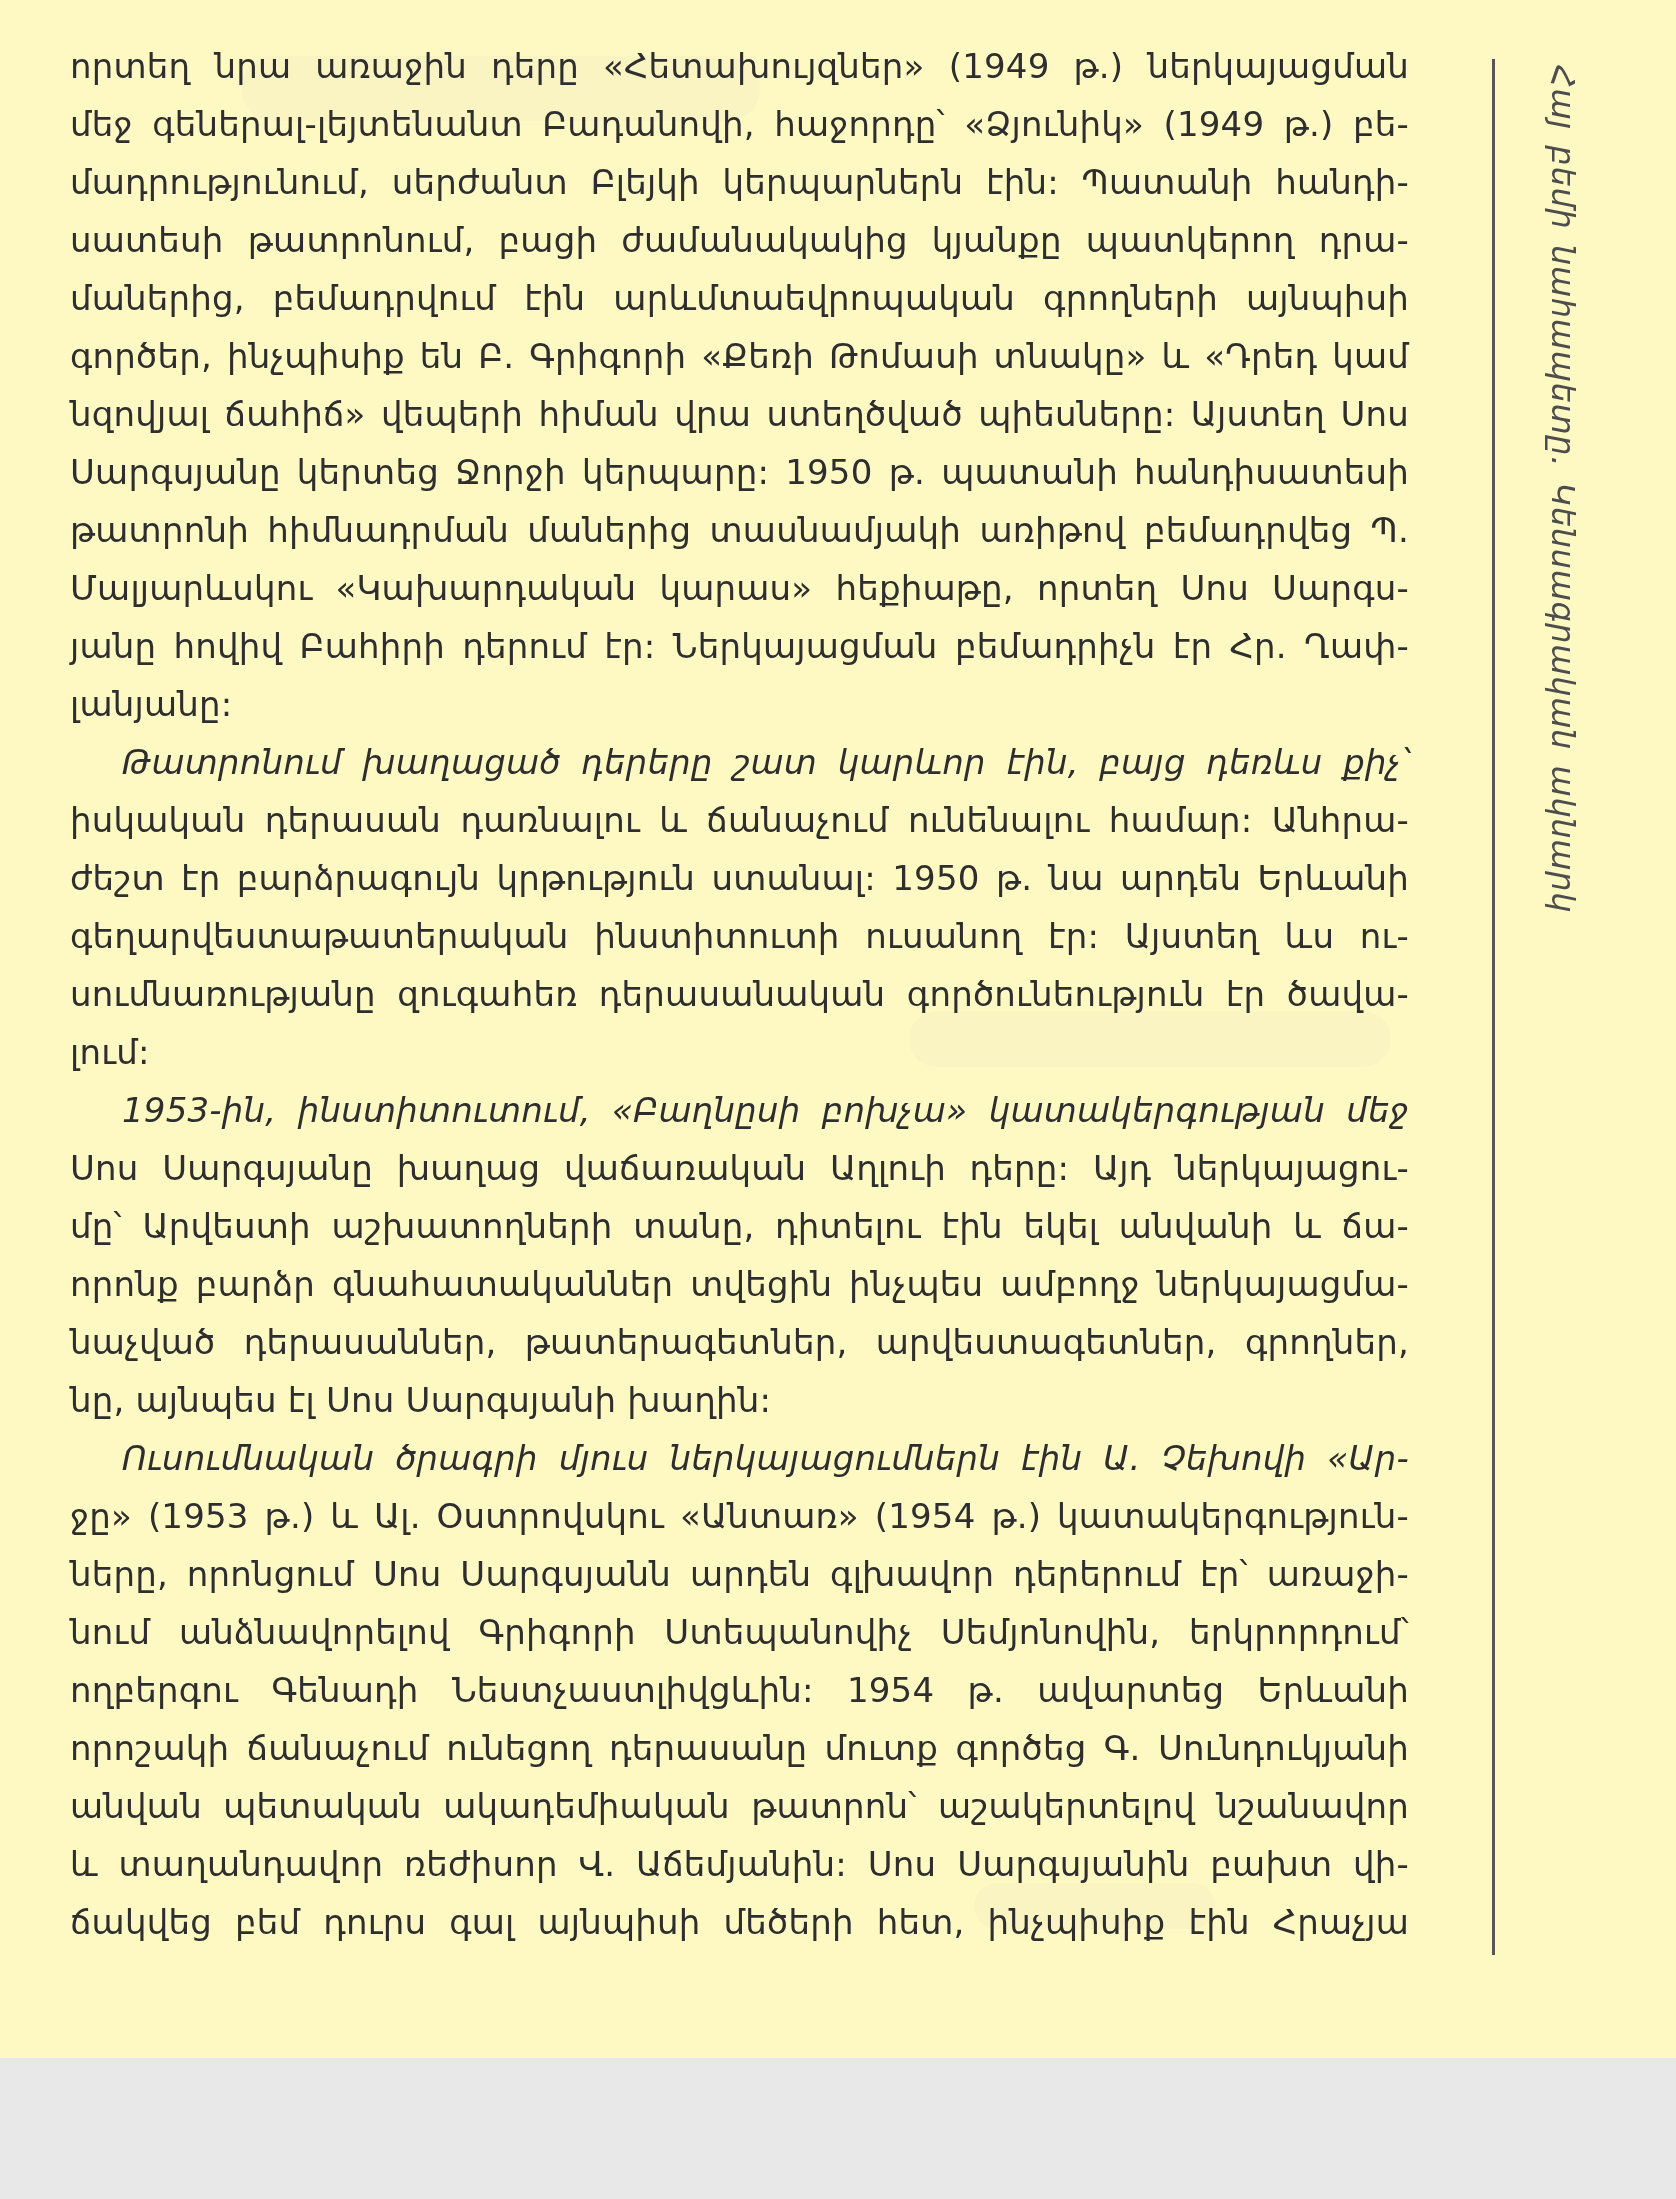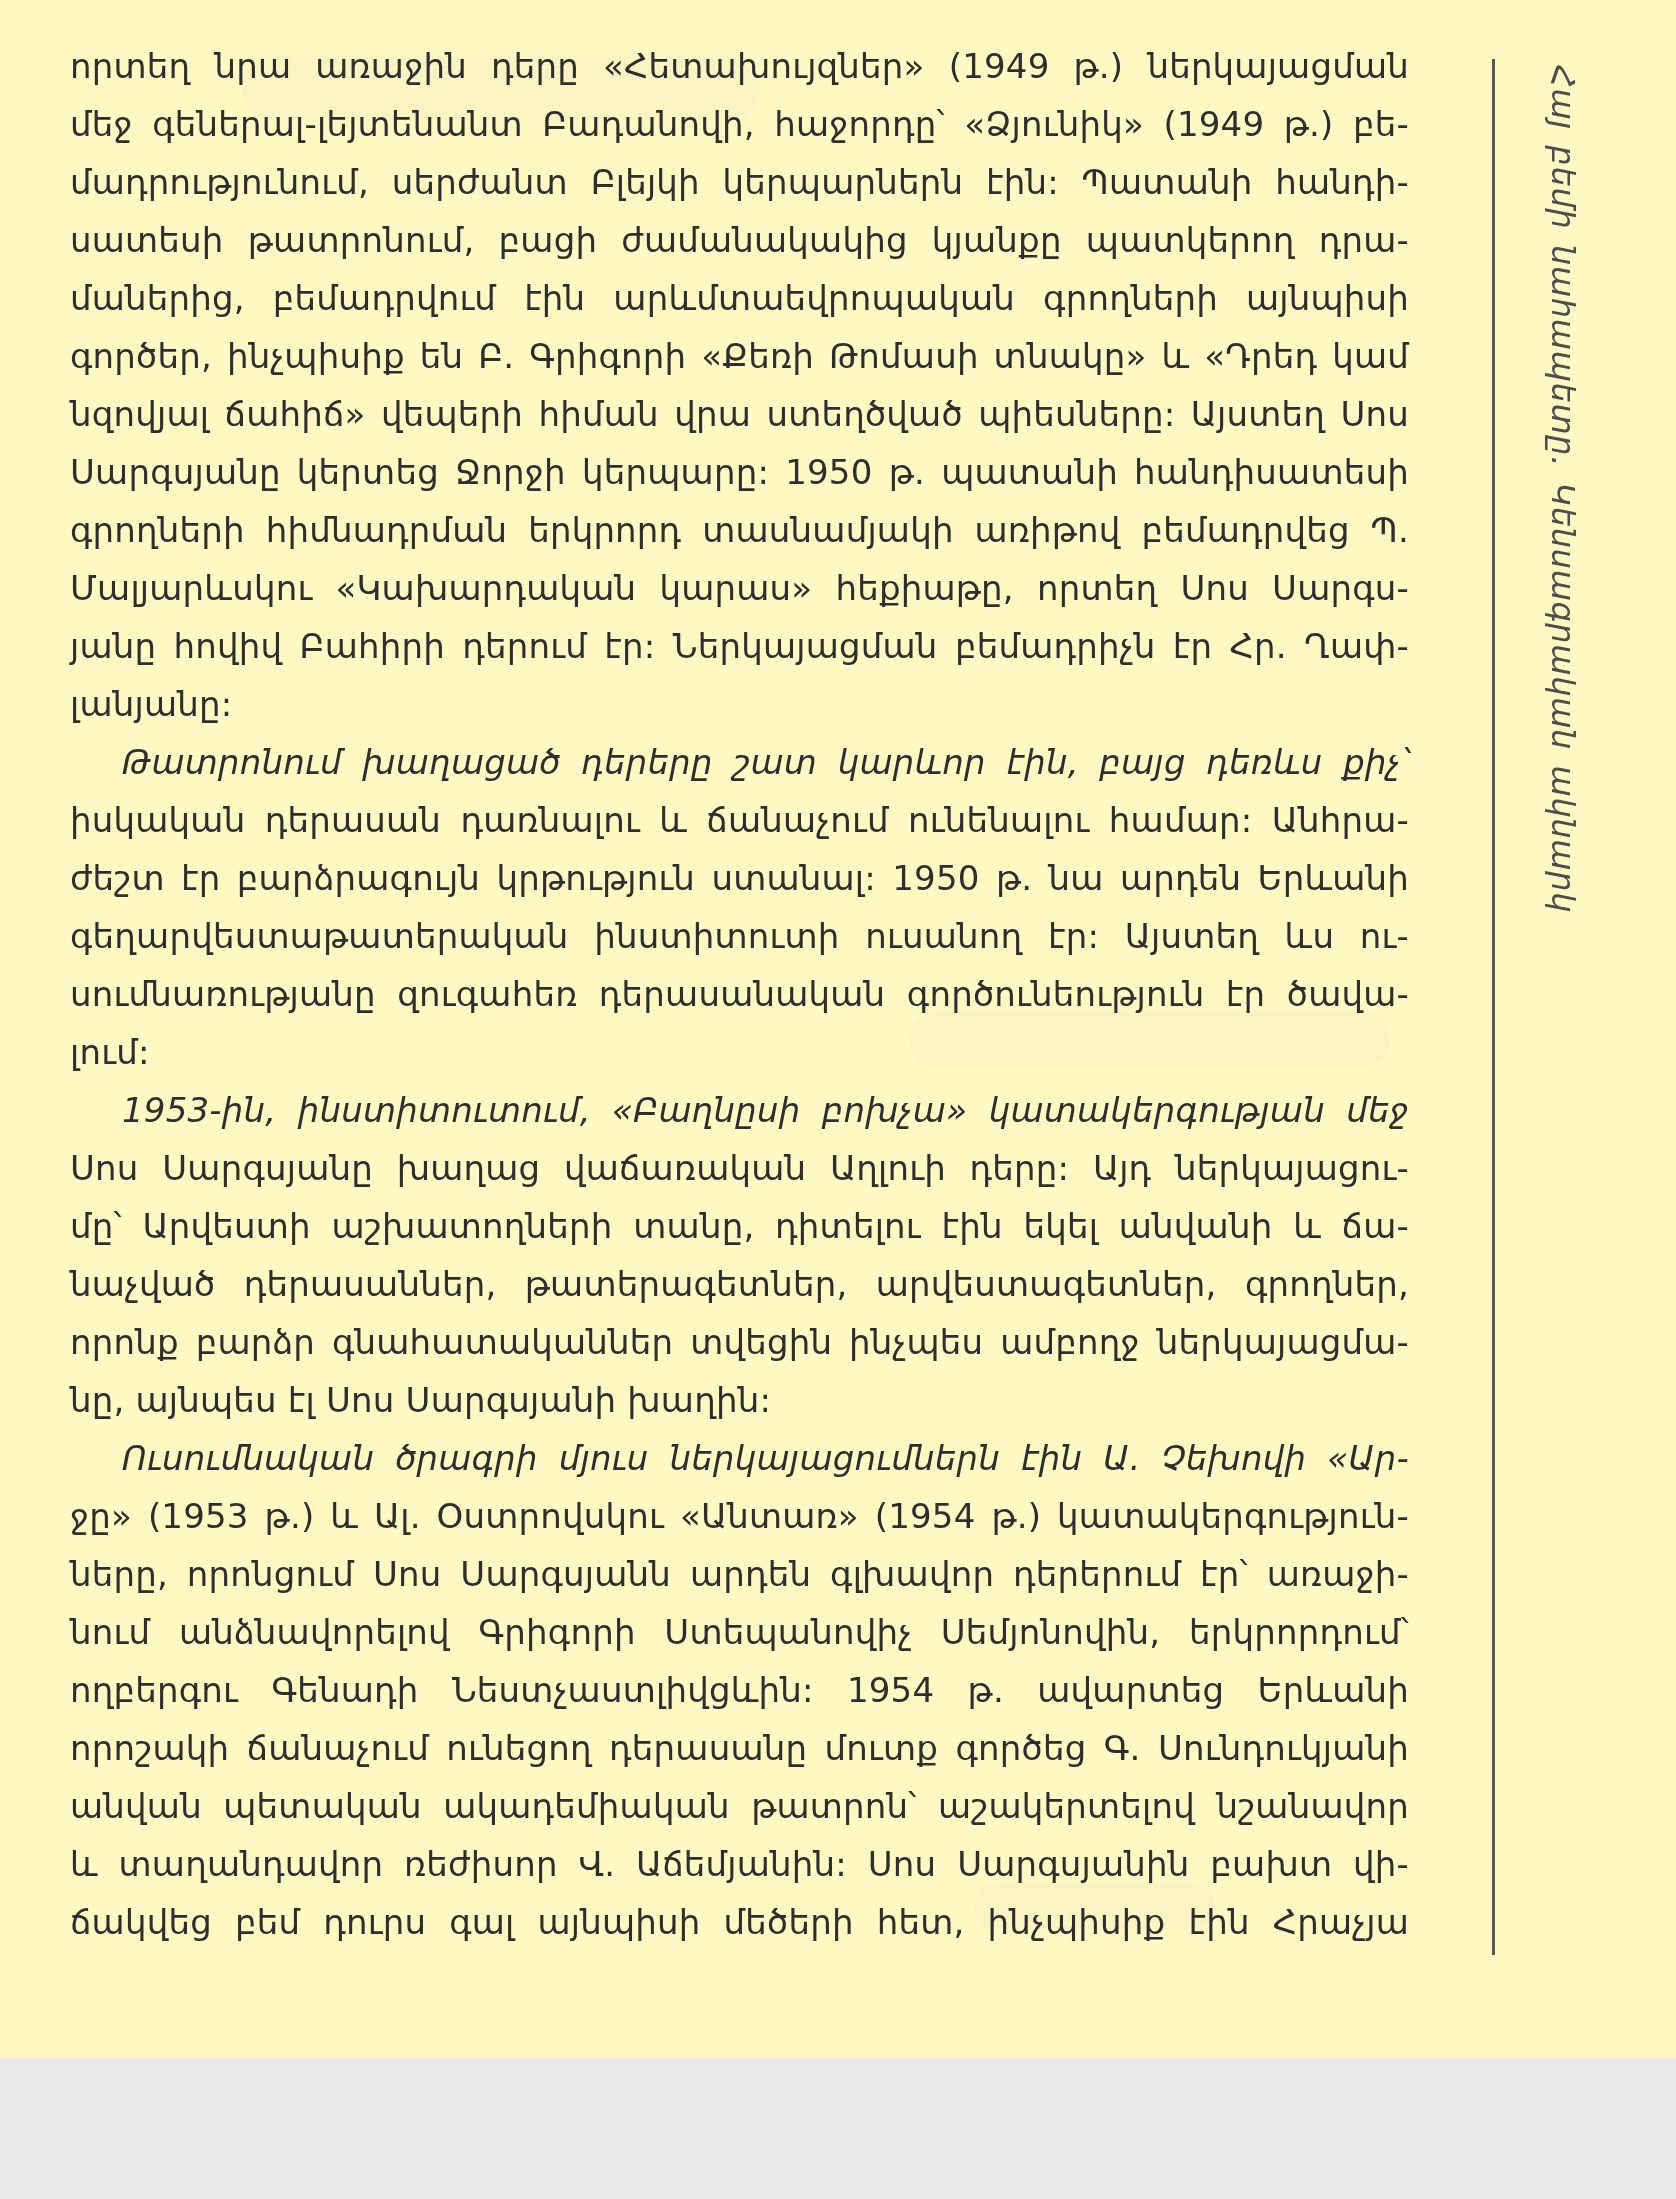--- a/index.html
+++ b/index.html
@@ -78,39 +78,39 @@
   <div class="text-block">
       <div class="para">
         <div class="line">որտեղ նրա առաջին դերը «Հետախույզներ» (1949 թ.) ներկայացման</div>
         <div class="line">մեջ գեներալ-լեյտենանտ Բադանովի, հաջորդը՝ «Ձյունիկ» (1949 թ.) բե-</div>
         <div class="line">մադրությունում, սերժանտ Բլեյկի կերպարներն էին: Պատանի հանդի-</div>
         <div class="line">սատեսի թատրոնում, բացի ժամանակակից կյանքը պատկերող դրա-</div>
         <div class="line">մաներից, բեմադրվում էին արևմտաեվրոպական գրողների այնպիսի</div>
         <div class="line">գործեր, ինչպիսիք են Բ. Գրիգորի «Քեռի Թոմասի տնակը» և «Դրեդ կամ</div>
         <div class="line">նզովյալ ճահիճ» վեպերի հիման վրա ստեղծված պիեսները: Այստեղ Սոս</div>
         <div class="line">Սարգսյանը կերտեց Ջորջի կերպարը: 1950 թ. պատանի հանդիսատեսի</div>
-        <div class="line">գրողների հիմնադրման երկրորդ տասնամյակի առիթով բեմադրվեց Պ.</div>
+        <div class="line">թատրոնի հիմնադրման մաներից տասնամյակի առիթով բեմադրվեց Պ.</div>
         <div class="line">Մալյարևսկու «Կախարդական կարաս» հեքիաթը, որտեղ Սոս Սարգս-</div>
         <div class="line">յանը հովիվ Բահիրի դերում էր: Ներկայացման բեմադրիչն էր Հր. Ղափ-</div>
         <div class="line flush">լանյանը:</div>
       </div>
       <div class="para indent">
         <div class="line">Թատրոնում խաղացած դերերը շատ կարևոր էին, բայց դեռևս քիչ՝</div>
         <div class="line">իսկական դերասան դառնալու և ճանաչում ունենալու համար: Անհրա-</div>
         <div class="line">ժեշտ էր բարձրագույն կրթություն ստանալ: 1950 թ. նա արդեն Երևանի</div>
         <div class="line">գեղարվեստաթատերական ինստիտուտի ուսանող էր: Այստեղ ևս ու-</div>
         <div class="line">սումնառությանը զուգահեռ դերասանական գործունեություն էր ծավա-</div>
         <div class="line flush">լում:</div>
       </div>
       <div class="para indent">
         <div class="line">1953-ին, ինստիտուտում, «Բաղնըսի բոխչա» կատակերգության մեջ</div>
         <div class="line">Սոս Սարգսյանը խաղաց վաճառական Աղլուի դերը: Այդ ներկայացու-</div>
         <div class="line">մը՝ Արվեստի աշխատողների տանը, դիտելու էին եկել անվանի և ճա-</div>
+        <div class="line">որոնք բարձր գնահատականներ տվեցին ինչպես ամբողջ ներկայացմա-</div>
         <div class="line">նաչված դերասաններ, թատերագետներ, արվեստագետներ, գրողներ,</div>
-        <div class="line">որոնք բարձր գնահատականներ տվեցին ինչպես ամբողջ ներկայացմա-</div>
         <div class="line flush">նը, այնպես էլ Սոս Սարգսյանի խաղին:</div>
       </div>
       <div class="para indent">
         <div class="line">Ուսումնական ծրագրի մյուս ներկայացումներն էին Ա. Չեխովի «Ար-</div>
         <div class="line">ջը» (1953 թ.) և Ալ. Օստրովսկու «Անտառ» (1954 թ.) կատակերգություն-</div>
         <div class="line">ները, որոնցում Սոս Սարգսյանն արդեն գլխավոր դերերում էր՝ առաջի-</div>
         <div class="line">նում անձնավորելով Գրիգորի Ստեպանովիչ Սեմյոնովին, երկրորդում՝</div>
         <div class="line">ողբերգու Գենադի Նեստչաստլիվցևին: 1954 թ. ավարտեց Երևանի</div>
         <div class="line">որոշակի ճանաչում ունեցող դերասանը մուտք գործեց Գ. Սունդուկյանի</div>
         <div class="line">անվան պետական ակադեմիական թատրոն՝ աշակերտելով նշանավոր</div>

